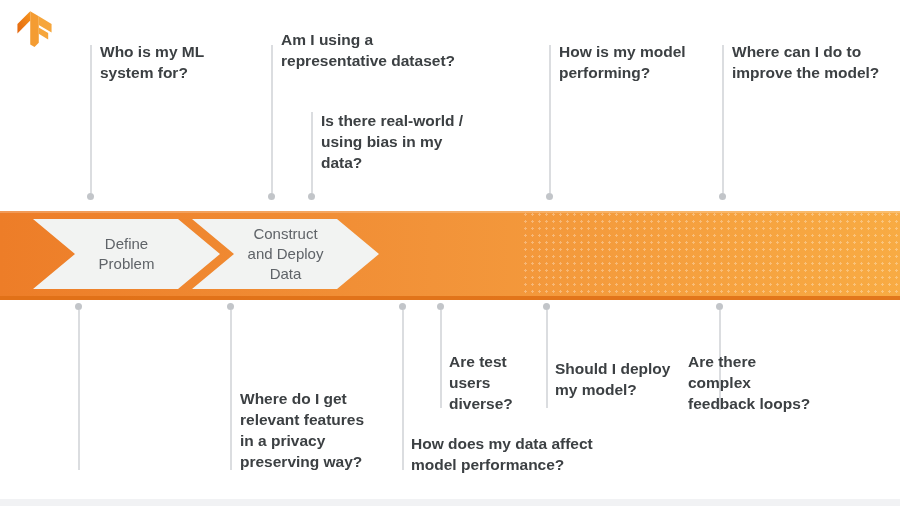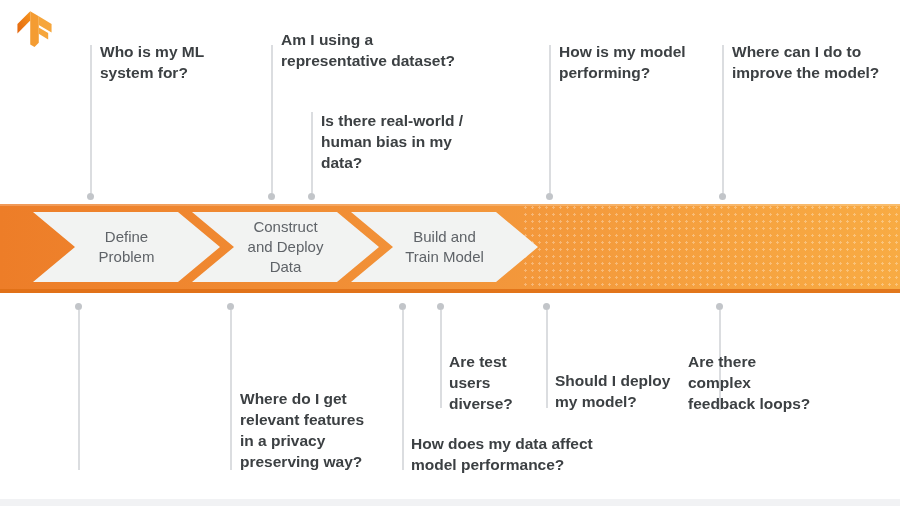--- a/index.html
+++ b/index.html
@@ -4,21 +4,21 @@
 <style>
   html,body{margin:0;padding:0;background:#fff;}
   .canvas{
     position:relative;width:900px;height:506px;overflow:hidden;background:#ffffff;
     font-family:"Liberation Sans",sans-serif;
   }
   
   .tf-logo{position:absolute;left:14px;top:9px;width:41px;height:42px;}
   
   .band{
-    position:absolute;left:0;top:204px;width:900px;height:89px;
+    position:absolute;left:0;top:211px;width:900px;height:89px;
     background:linear-gradient(90deg,#ED7D28 0%,#F29339 48%,#F8AB43 100%);
     box-shadow:inset 0 -4px 0 rgba(222,111,21,.85), inset 0 2px 0 rgba(255,255,255,.22);
   }
   .band-texture{
     position:absolute;right:0;top:0;bottom:4px;width:42%;
     background-image:radial-gradient(rgba(255,255,255,.30) 1px,transparent 1.4px);
     background-size:7px 7px;pointer-events:none;
   }
   .chevron{
     position:absolute;top:8px;width:187px;height:70px;background:#F2F3F2;
@@ -60,43 +60,39 @@
     <div class="band-texture"></div>
     <div class="chevron" style="left:33px">
       <span class="stage-label">Define
 Problem</span>
     </div>
     <div class="chevron" style="left:192px">
       <span class="stage-label">Construct
 and Deploy
 Data</span>
     </div>
-    <div class="chevron" style="left:351px">
-      <span class="stage-label">Build and
-Train Model</span>
-    </div>
   </div>
 
   <div class="lline" style="left:90px;top:45px;height:148px"></div>
   <div class="ldot" style="left:87px;top:193px"></div>
   <div class="lline" style="left:271px;top:45px;height:148px"></div>
   <div class="ldot" style="left:268px;top:193px"></div>
   <div class="lline" style="left:311px;top:112px;height:81px"></div>
   <div class="ldot" style="left:308px;top:193px"></div>
   <div class="lline" style="left:549px;top:45px;height:148px"></div>
   <div class="ldot" style="left:546px;top:193px"></div>
   <div class="lline" style="left:722px;top:45px;height:148px"></div>
   <div class="ldot" style="left:719px;top:193px"></div>
 
   <div class="q" style="left:100px;top:41px">Who is my ML
 system for?</div>
   <div class="q" style="left:281px;top:29px">Am I using a
 representative dataset?</div>
   <div class="q" style="left:321px;top:110px">Is there real-world /
-human bias in my
+using bias in my
 data?</div>
   <div class="q" style="left:559px;top:41px">How is my model
 performing?</div>
   <div class="q" style="left:732px;top:41px">Where can I do to
 improve the model?</div>
 
   <div class="ldot" style="left:75px;top:303px"></div>
   <div class="lline" style="left:78px;top:310px;height:160px"></div>
   <div class="ldot" style="left:227px;top:303px"></div>
   <div class="lline" style="left:230px;top:310px;height:160px"></div>
@@ -111,20 +107,20 @@
 
   <div class="q" style="left:411px;top:433px">How does my data affect
 model performance?</div>
   <div class="q" style="left:240px;top:388px">Where do I get
 relevant features
 in a privacy
 preserving way?</div>
   <div class="q" style="left:449px;top:351px">Are test
 users
 diverse?</div>
-  <div class="q" style="left:555px;top:370px">Should I deploy
+  <div class="q" style="left:555px;top:358px">Should I deploy
 my model?</div>
   <div class="q" style="left:688px;top:351px">Are there
 complex
 feedback loops?</div>
 
   <div class="footer-strip"></div>
 </div>
 
 </body></html>

